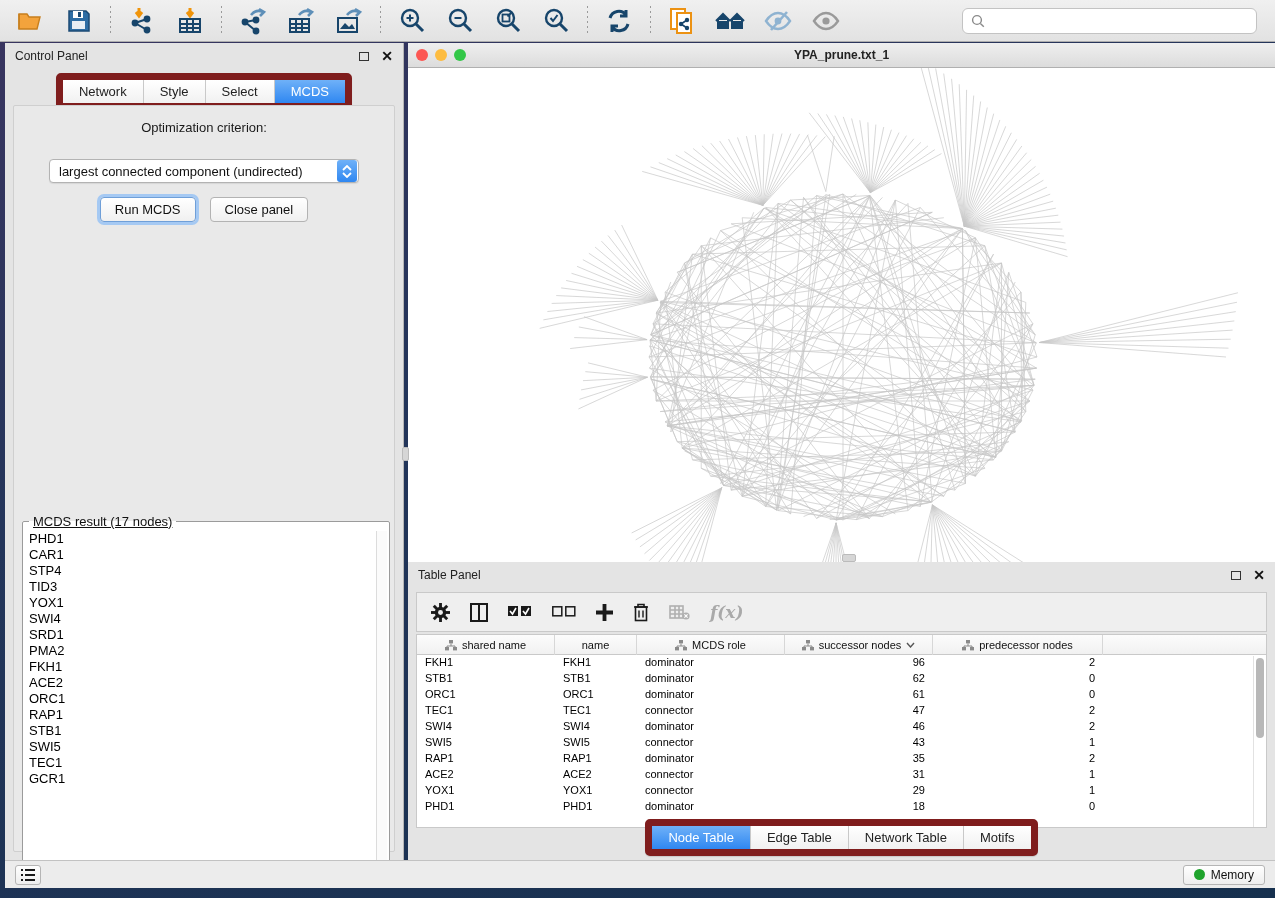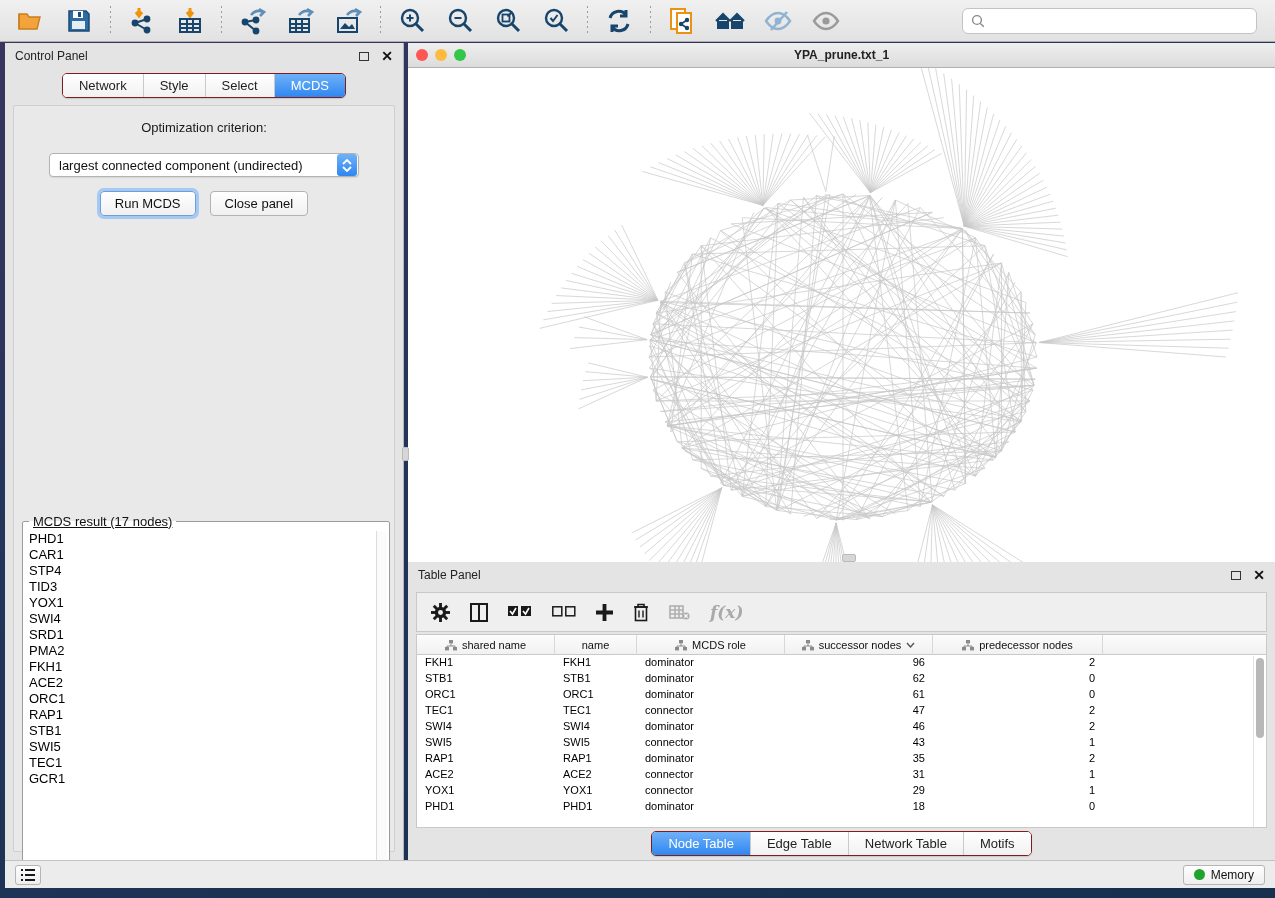--- a/index.html
+++ b/index.html
@@ -24,29 +24,29 @@
 
   
   .control-panel { position:absolute; left:5px; top:43px; width:399px; height:817px;
                    background:#e4e4e4; border-right:1px solid #b6b6b6; }
   .panel-head { height:26px; display:flex; align-items:center; padding:10px 10px; }
   .panel-title { font-size:12px; color:#222; }
   .panel-head .spacer{ flex:1; }
   .float-icon { width:10px; height:9px; border:1.5px solid #333; margin-right:12px; }
   .close-icon { font-size:14px; font-weight:bold; color:#111; line-height:1; }
   .seg-tabs { display:flex; justify-content:center; margin:4px 0 8px 0; }
-  .seg { display:flex; border:1px solid #7f1d1d; border-radius:5px; overflow:hidden;
+  .seg { display:flex; border:7px solid #7f1d1d; border-radius:5px; overflow:hidden;
          background:#fff; box-shadow:0 1px 1px rgba(0,0,0,.12); }
   .seg-tab { padding:4px 16px; font-size:13px; color:#222; background:linear-gradient(#ffffff,#f1f1f1);
              border-right:1px solid #c9c9c9; }
   .seg-tab:last-child { border-right:none; }
   .seg-tab.sel { background:linear-gradient(#6fb1f8,#2f87f1); color:#fff; }
   .cp-content { position:absolute; left:8px; right:8px; top:62px; bottom:8px;
                 background:#e9e9e9; border:1px solid #cfcfcf; border-radius:2px; padding:14px 8px; }
-  .crit-label { text-align:center; font-size:13px; color:#1a1a1a; margin-bottom:18px; }
+  .crit-label { text-align:center; font-size:13px; color:#1a1a1a; margin-bottom:24px; }
   .mac-select { margin:0 auto; width:310px; height:24px; background:#fff; border:1px solid #b3b3b3;
                 border-radius:4px; display:flex; align-items:center; box-shadow:0 1px 1px rgba(0,0,0,.08);}
   .mac-select .val { flex:1; font-size:13px; padding:0 9px; color:#111; white-space:nowrap; }
   .mac-stepper { width:20px; height:22px; margin-right:1px; border-radius:3px;
                  background:linear-gradient(#6fb1f8,#2f87f1); display:flex; flex-direction:column;
                  align-items:center; justify-content:center; gap:1px; }
   .btn-row { display:flex; justify-content:center; gap:14px; margin-top:14px; }
   .mac-btn { font-size:13px; color:#111; background:linear-gradient(#ffffff,#f0f0f0);
              border:1px solid #b3b3b3; border-radius:4px; padding:4px 14px;
              font-family:"Liberation Sans", sans-serif; }

